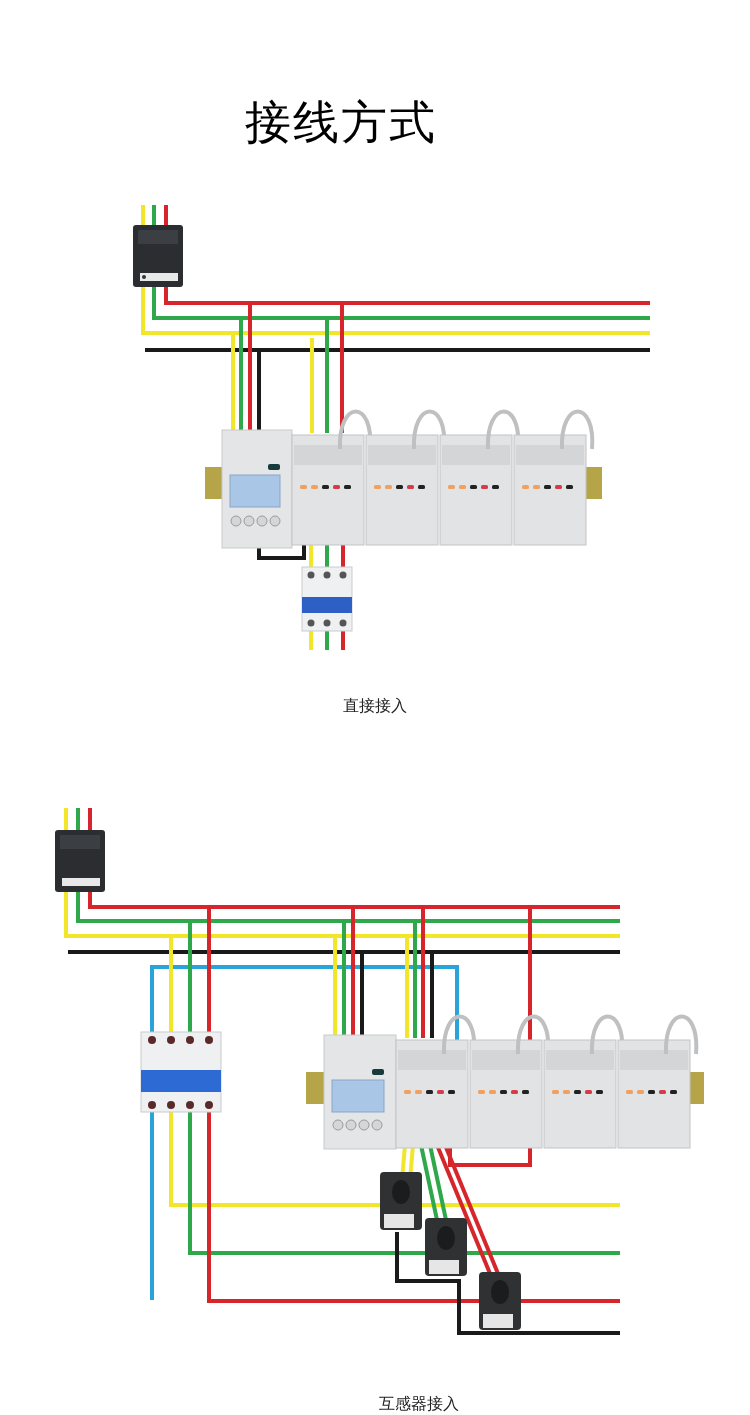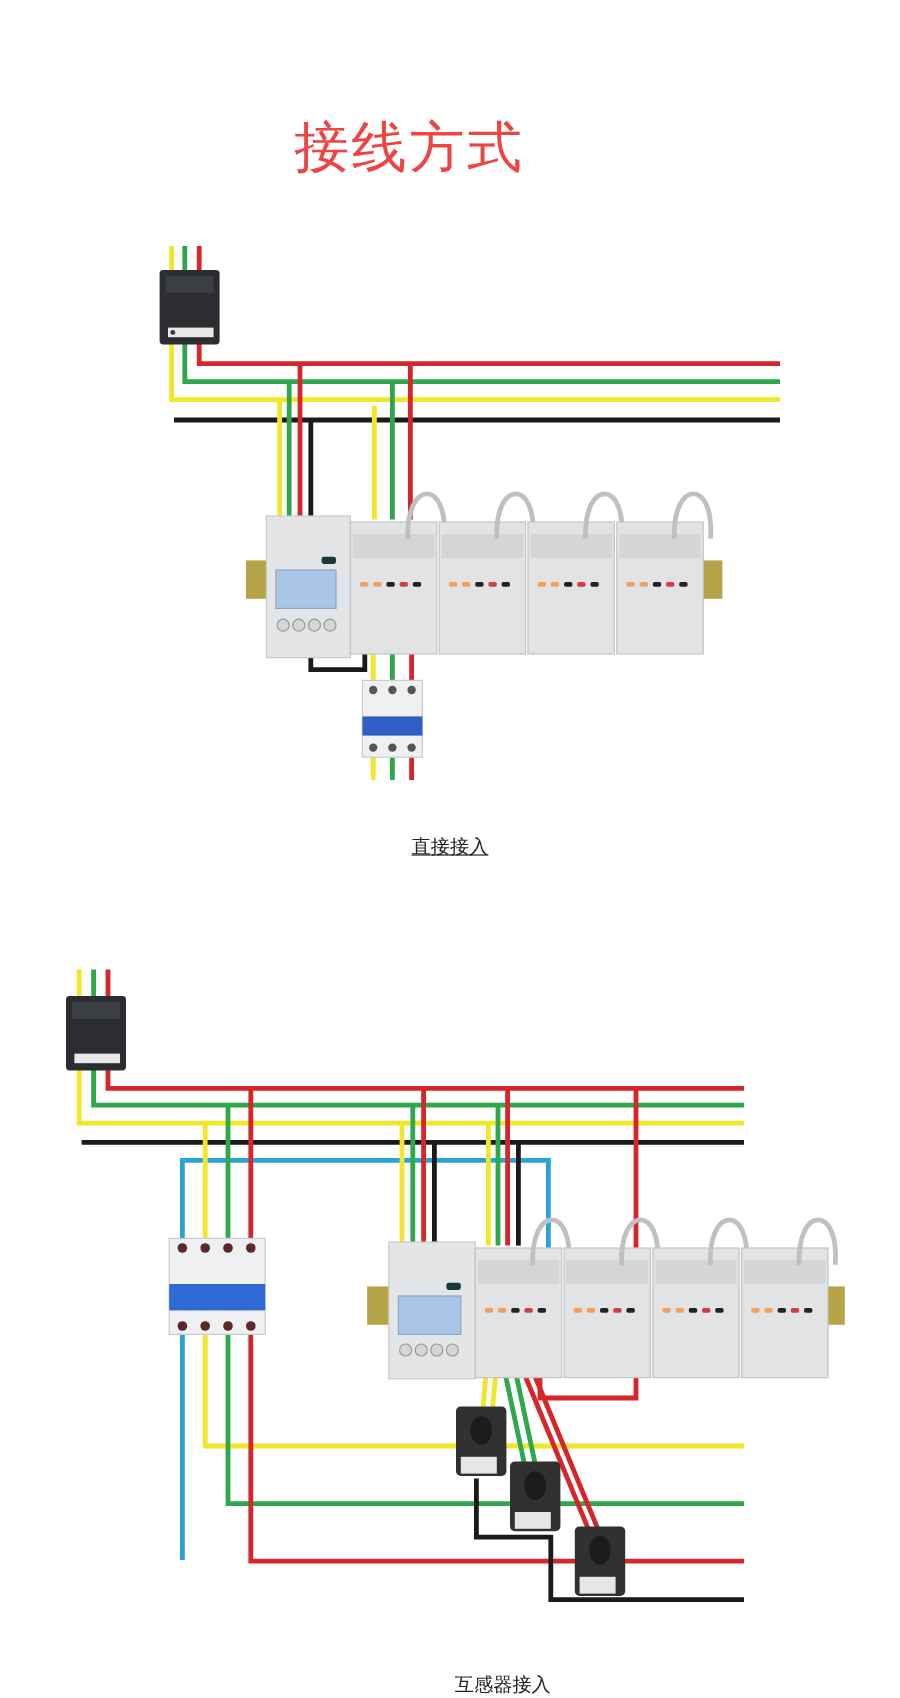--- a/index.html
+++ b/index.html
@@ -1,19 +1,19 @@
 <!DOCTYPE html>
 <html><head>
 <meta charset="utf-8">
 <style>
   html, body { margin: 0; padding: 0; background: #ffffff; }
   body { width: 750px; height: 1415px; position: relative; overflow: hidden; font-family: "DejaVu Sans", sans-serif; }
-  .title { position: absolute; top: 92px; left: 0; width: 682px; text-align: center; font-size: 46px; color: #ef4444; letter-spacing: 2px; }
+  .title { position: absolute; top: 92px; left: 0; width: 682px; text-align: center; font-size: 46px; color: #000000; letter-spacing: 2px; }
   .caption { position: absolute; left: 0; width: 750px; text-align: center; font-size: 16px; color: #222; }
-  .cap1 { top: 696px; text-decoration: underline; }
+  .cap1 { top: 696px; }
   .cap2 { top: 1394px; margin-left: 44px; }
   svg.diagram { position: absolute; left: 0; }
   #d1 { top: 195px; }
   #d2 { top: 800px; }
 </style>
 </head>
 <body>
 
 <div class="title">接线方式</div>
 

